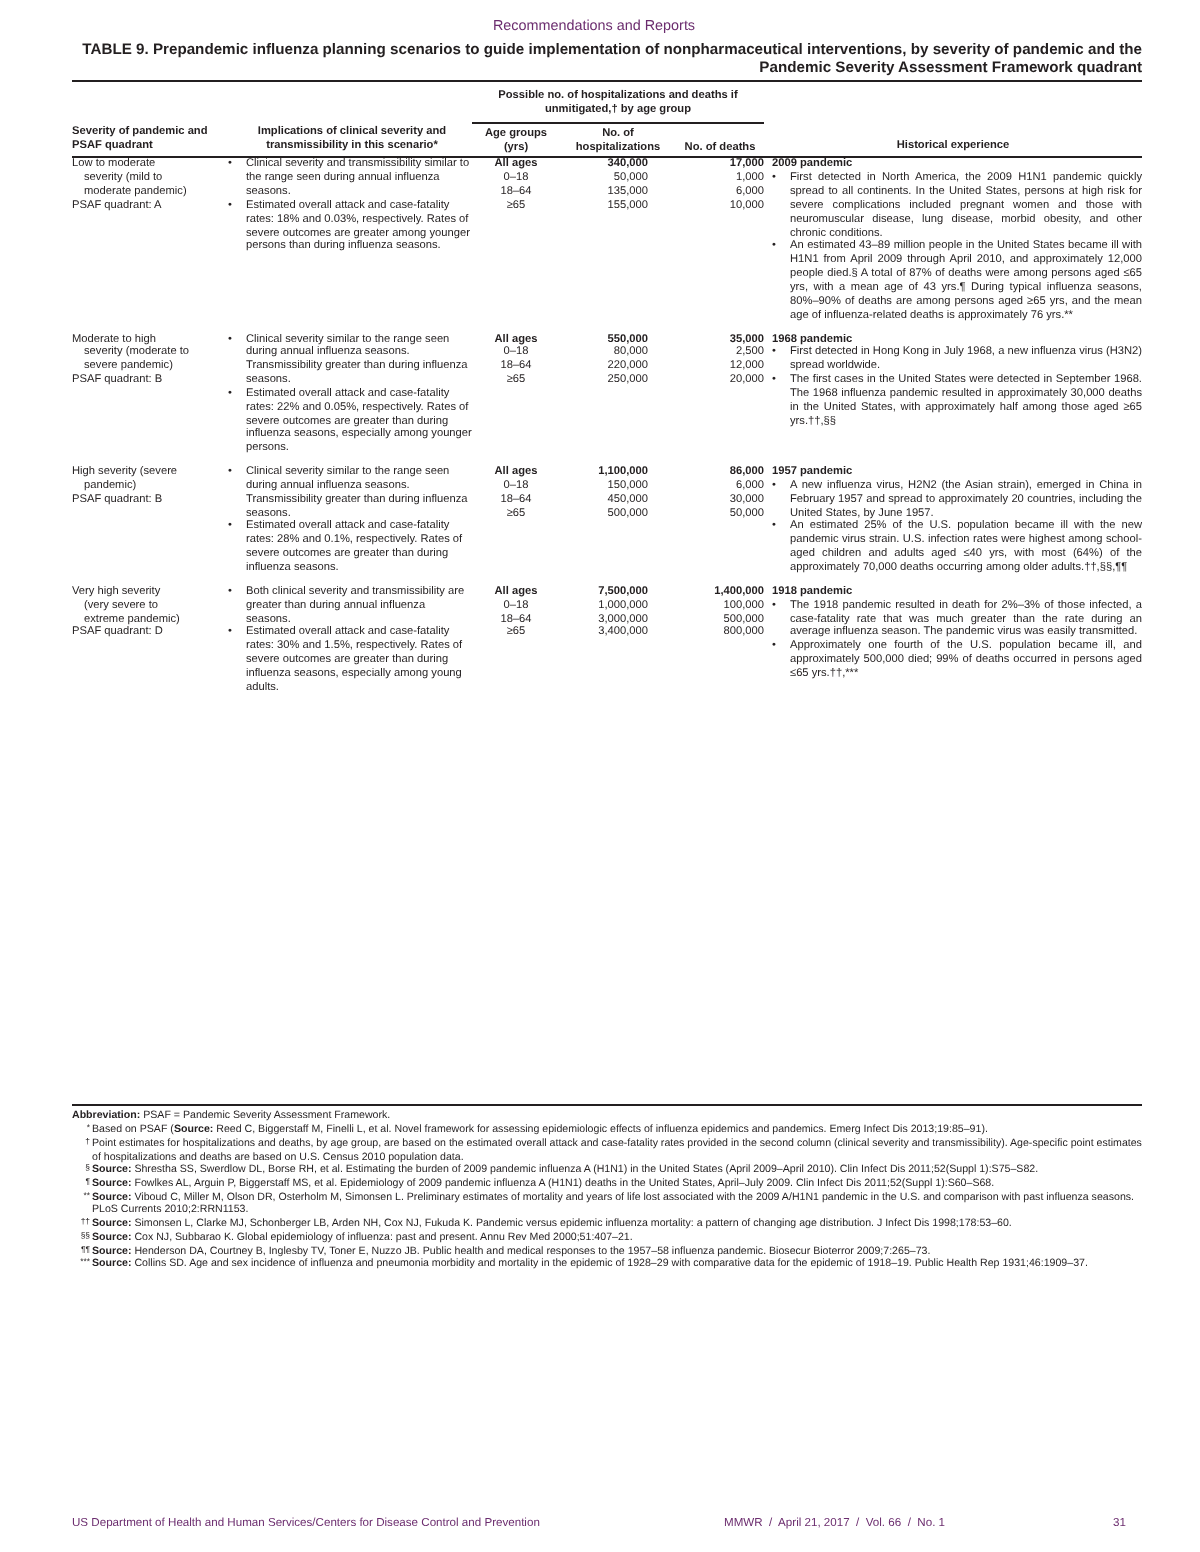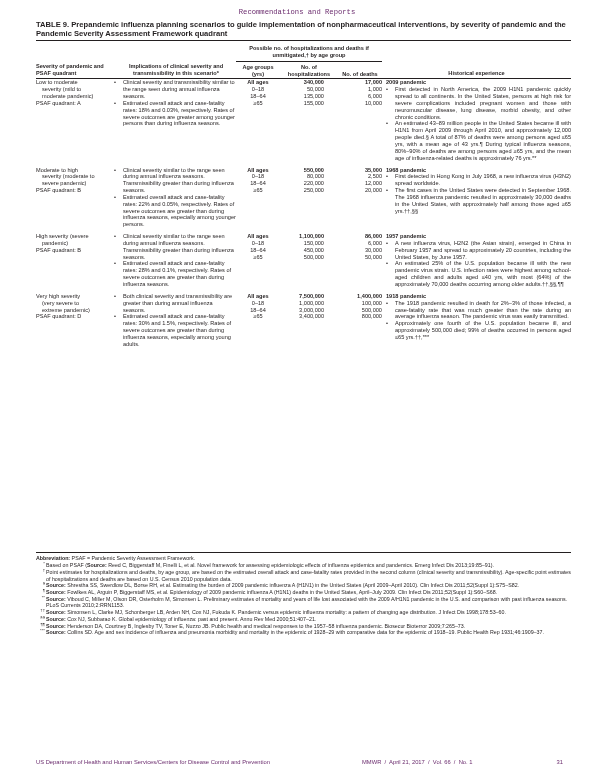--- a/index.html
+++ b/index.html
@@ -1,19 +1,19 @@
 <!DOCTYPE html>
 <html><head>
 <meta charset="utf-8">
 <style>
   * { box-sizing: border-box; margin: 0; padding: 0; }
   html, body { width: 600px; height: 776px; background: #ffffff; overflow: hidden; }
   body { font-family: "Liberation Sans", sans-serif; color: #231f20; position: relative; }
-  .running-head { position: absolute; top: 8px; left: 0; width: 594px; text-align: center; font-size: 7.2px; color: #6b2c6e; font-family: Liberation Mono, monospace; }
-  .table-title { position: absolute; top: 20px; left: 36px; width: 535px; font-size: 7.6px; font-weight: bold; line-height: 9.2px; }
+  .running-head { position: absolute; top: 8px; left: 0; width: 594px; text-align: center; font-size: 7.2px; color: #6b2c6e; }
+  .table-title { position: absolute; top: 20px; left: 36px; width: 535px; font-size: 7.6px; font-weight: bold; line-height: 9.2px; text-align: right; }
   .rule-top { position: absolute; top: 39.5px; left: 36px; width: 535px; height: 1.3px; background: #231f20; }
   table.main { position: absolute; top: 41px; left: 36px; width: 535px; border-collapse: collapse; font-size: 5.6px; line-height: 6.85px; table-layout: fixed; }
   table.main th { font-weight: bold; vertical-align: bottom; text-align: center; padding: 0 0 1px 0; }
   table.main td { vertical-align: top; padding: 0; }
   .hdr-bottom th { border-bottom: 0.9px solid #231f20; padding-bottom: 1.5px; }
   .span-hdr { border-bottom: 0.9px solid #231f20; }
   .sev-col { text-align: left !important; padding-left: 0 !important; }
   .sev-cell { padding-top: 2px; }
   .sev-line { display: block; }
   .sev-indent { padding-left: 6px; display: block; }

